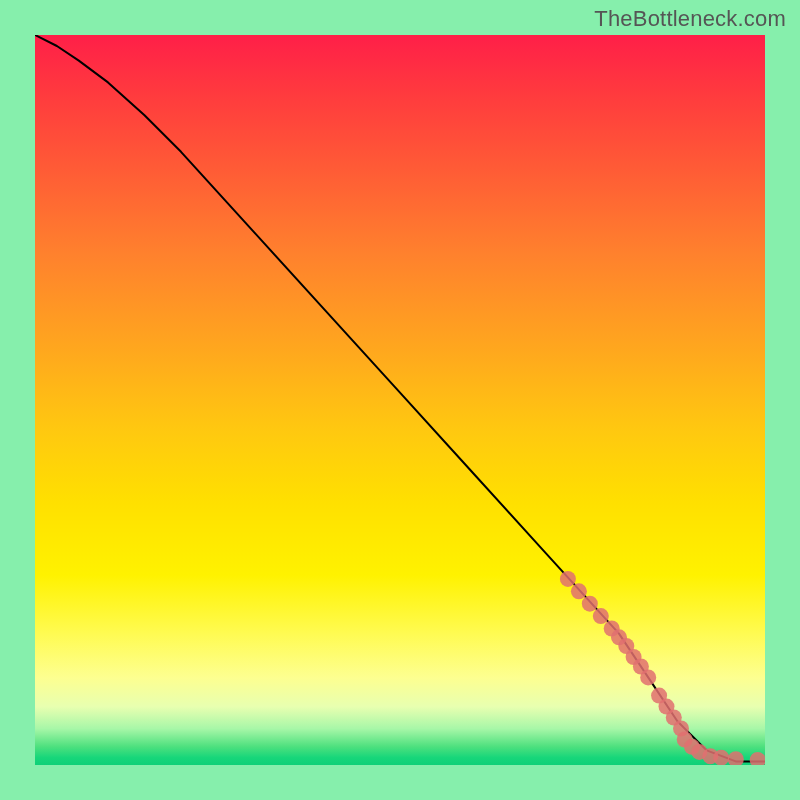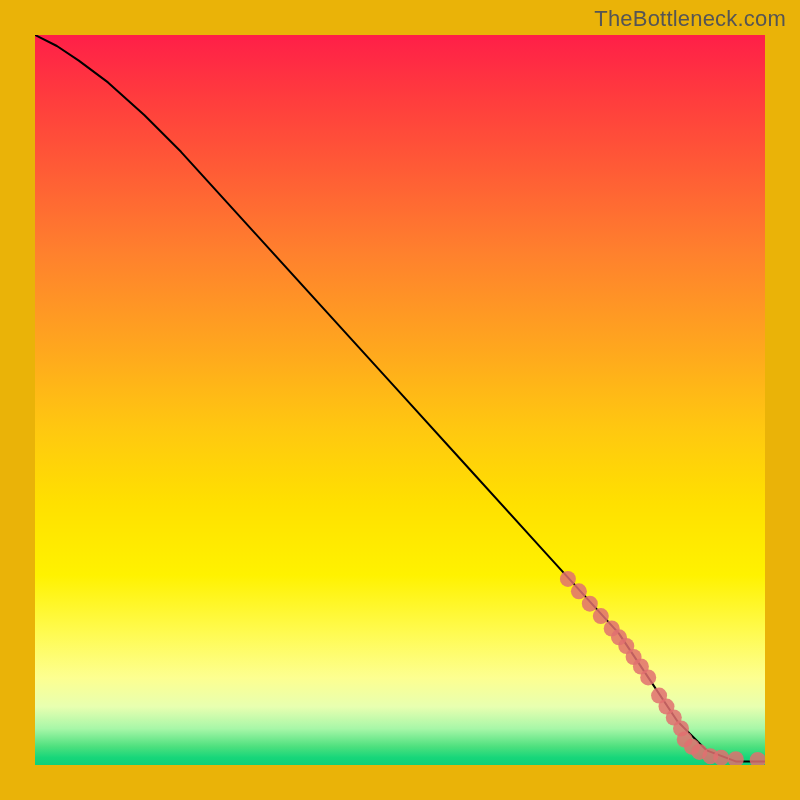--- a/index.html
+++ b/index.html
@@ -8,21 +8,21 @@
     width: 800px;
     height: 800px;
     background: #000;
     font-family: Arial, Helvetica, sans-serif;
     overflow: hidden;
   }
   .outer {
     position: relative;
     width: 800px;
     height: 800px;
-    background: #eab308;
+    background: #86efac;
   }
   .watermark {
     position: absolute;
     top: 6px;
     right: 14px;
     color: #555;
     font-size: 22px;
     font-weight: 500;
     letter-spacing: 0.2px;
     z-index: 10;

